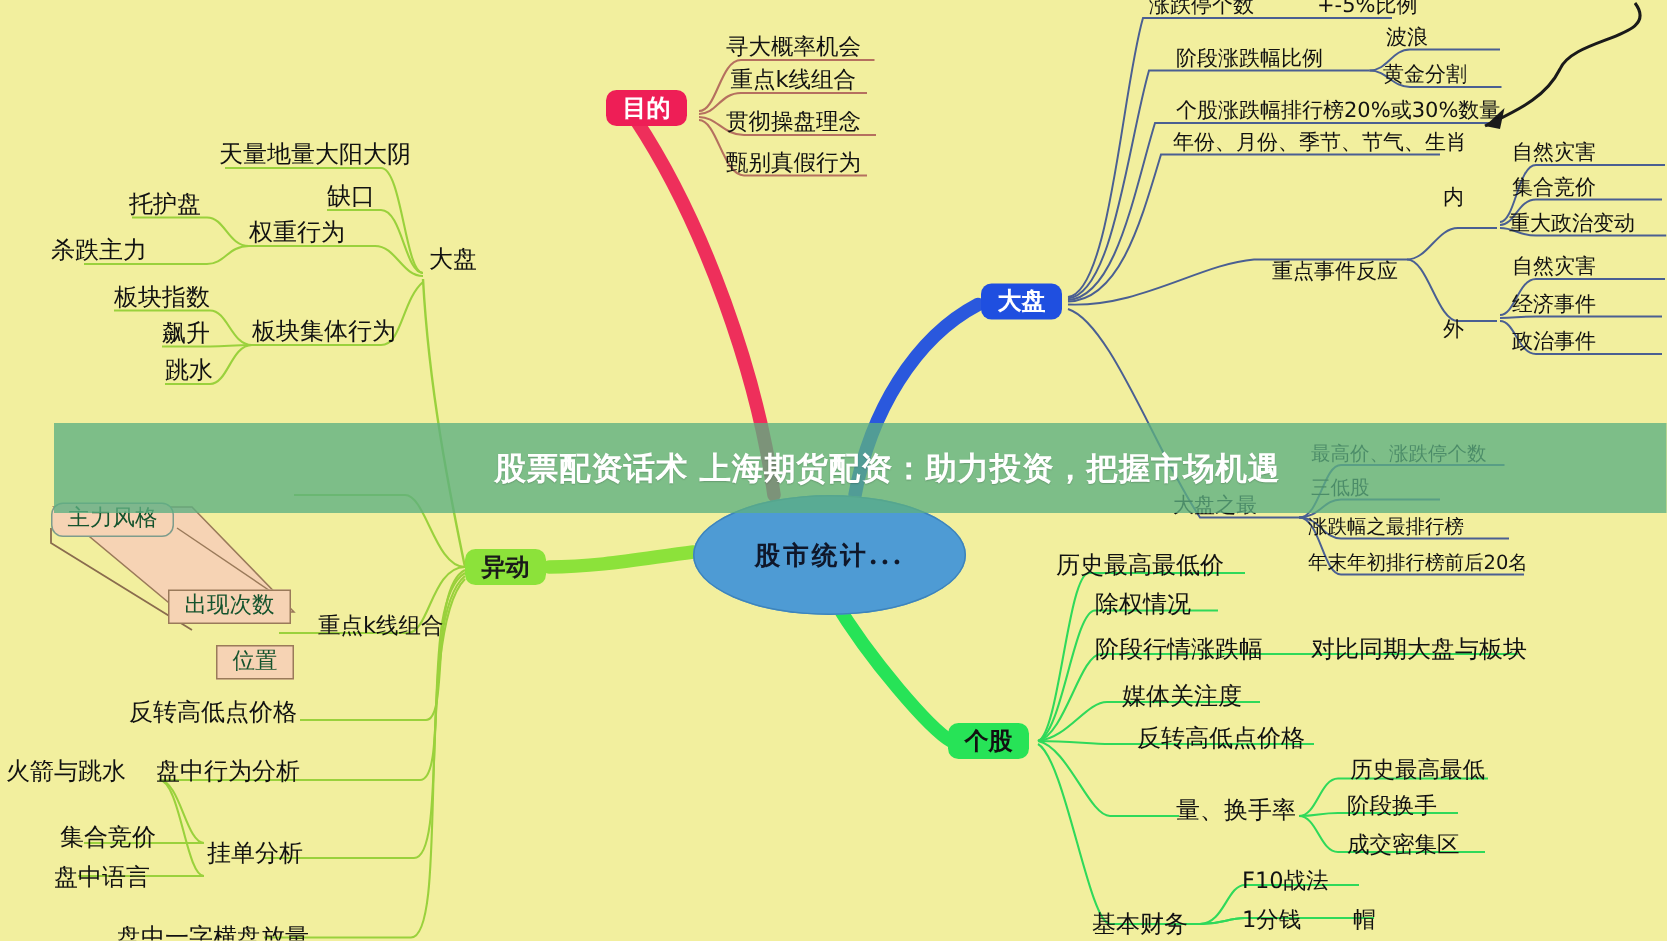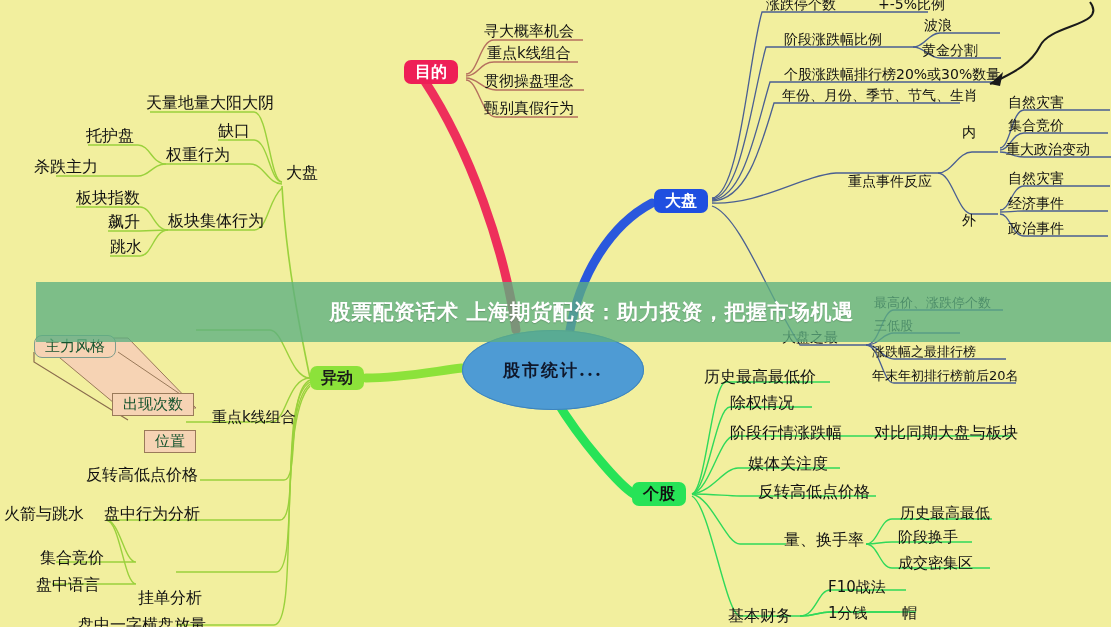--- a/index.html
+++ b/index.html
@@ -284,21 +284,21 @@
   <div class="lbl s14" style="left:782px;top:345px;">大盘之最</div>
   <div class="lbl s13" style="left:874px;top:310px;">最高价、涨跌停个数</div>
   <div class="lbl s13" style="left:874px;top:333px;">三低股</div>
   <div class="lbl s13" style="left:872px;top:359px;">涨跌幅之最排行榜</div>
   <div class="lbl s13" style="left:872px;top:383px;">年末年初排行榜前后20名</div>
 
   <div class="lbl s15" style="left:212px;top:426px;">重点k线组合</div>
   <div class="lbl s16" style="left:86px;top:484px;">反转高低点价格</div>
   <div class="lbl s16" style="left:104px;top:523px;">盘中行为分析</div>
   <div class="lbl s16" style="left:4px;top:523px;">火箭与跳水</div>
-  <div class="lbl s16" style="left:138px;top:607px;">挂单分析</div>
+  <div class="lbl s16" style="left:138px;top:578px;">挂单分析</div>
   <div class="lbl s16" style="left:40px;top:567px;">集合竞价</div>
   <div class="lbl s16" style="left:36px;top:594px;">盘中语言</div>
   <div class="lbl s16" style="left:78px;top:634px;">盘中一字横盘放量</div>
 
   <div class="lbl s16" style="left:704px;top:386px;text-align:center;">历史最高最低价</div>
   <div class="lbl s16" style="left:730px;top:412px;">除权情况</div>
   <div class="lbl s16" style="left:730px;top:442px;">阶段行情涨跌幅</div>
   <div class="lbl s16" style="left:874px;top:442px;">对比同期大盘与板块</div>
   <div class="lbl s16" style="left:748px;top:473px;">媒体关注度</div>
   <div class="lbl s16" style="left:758px;top:501px;">反转高低点价格</div>

